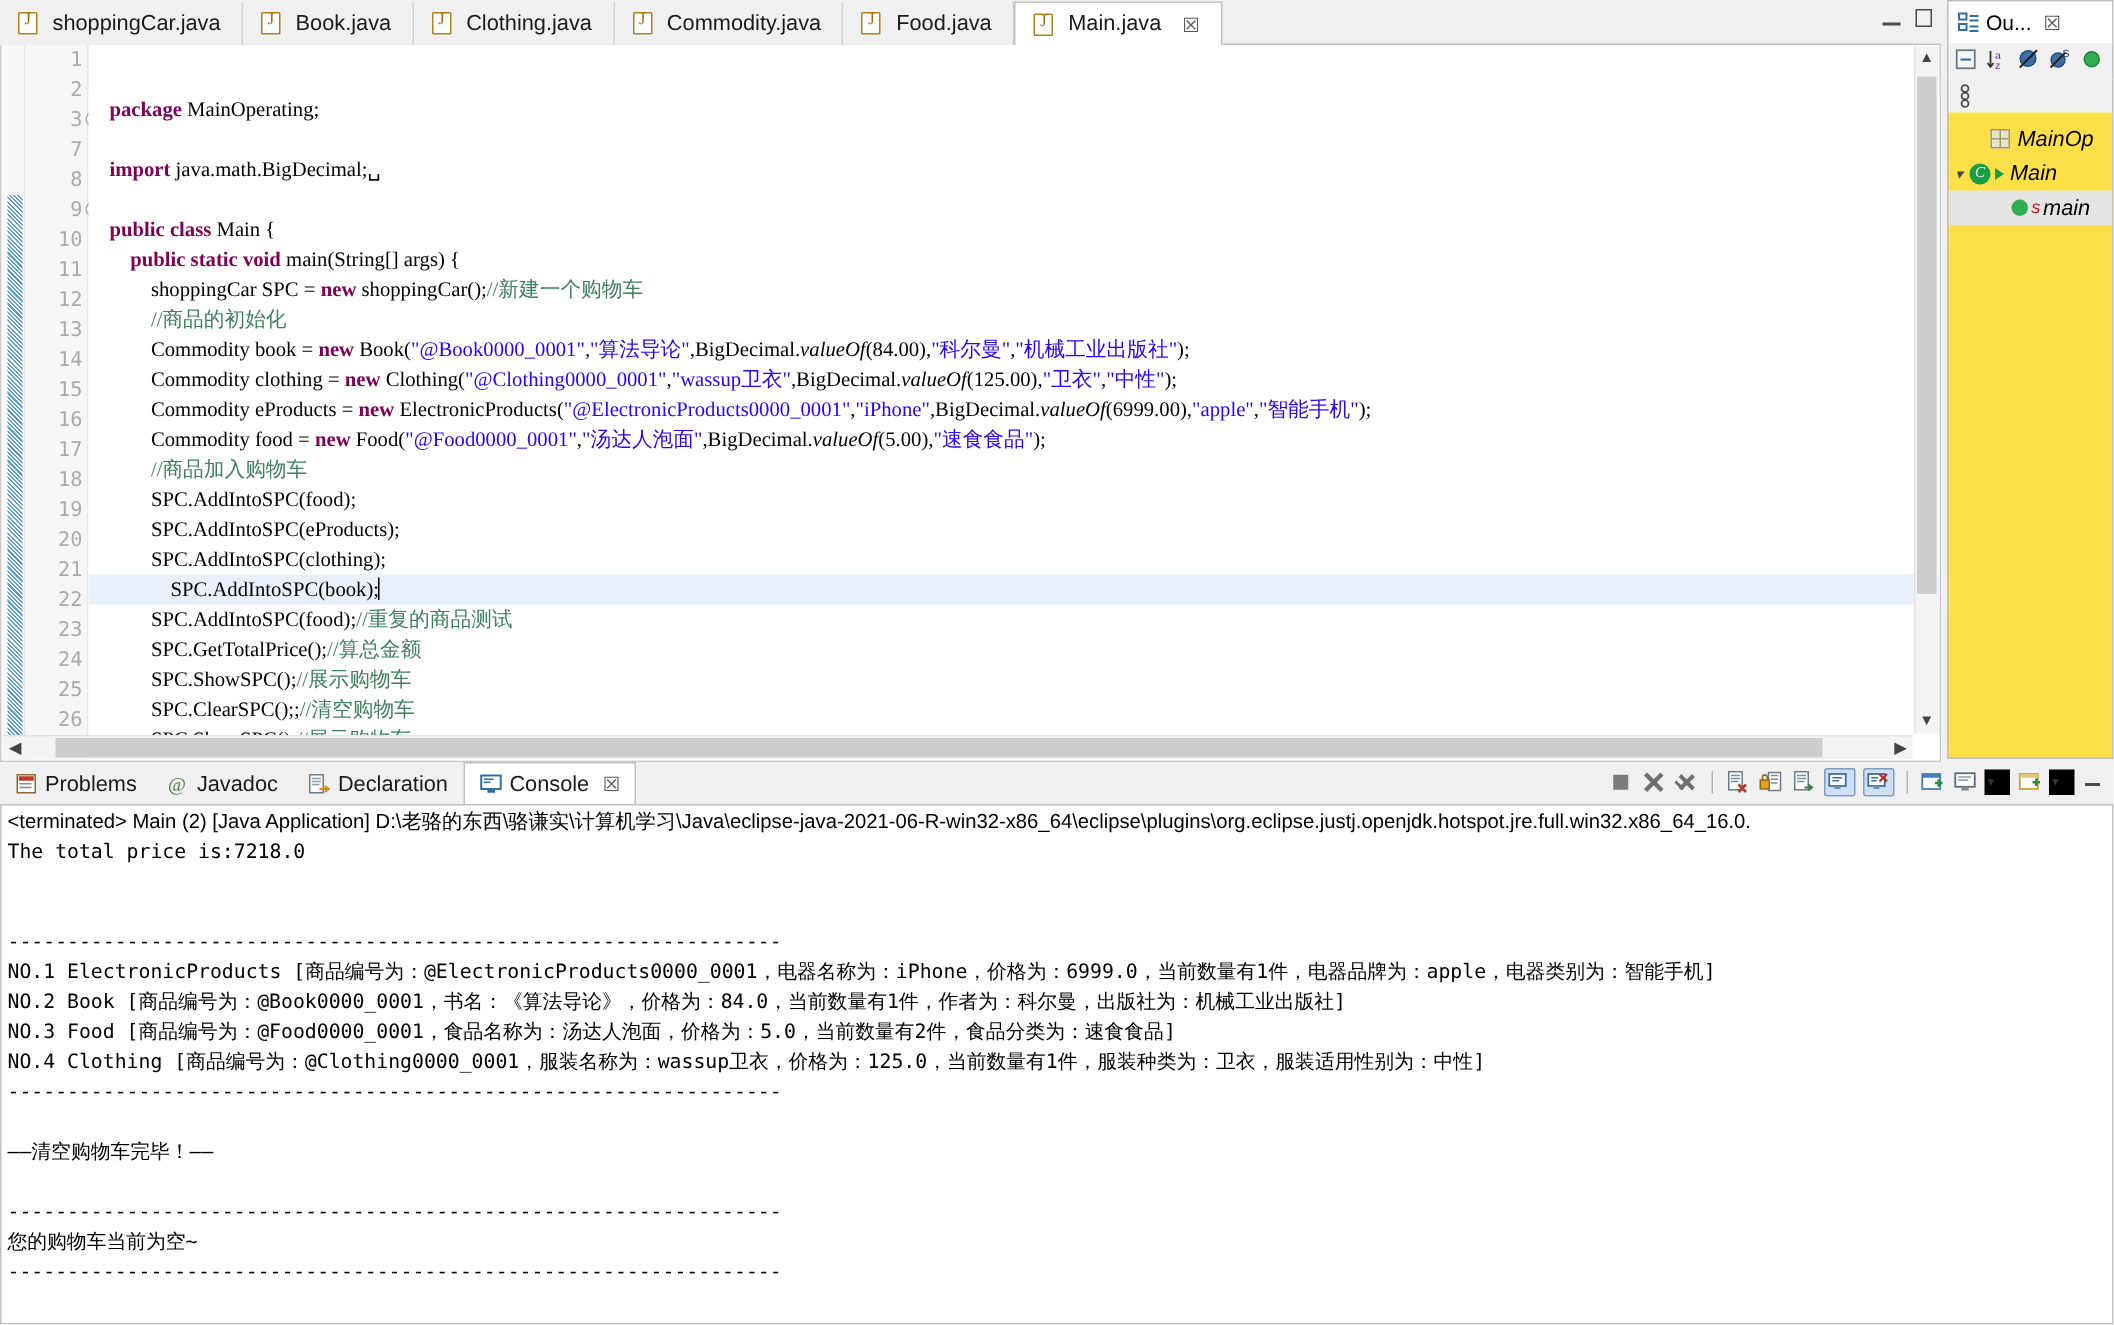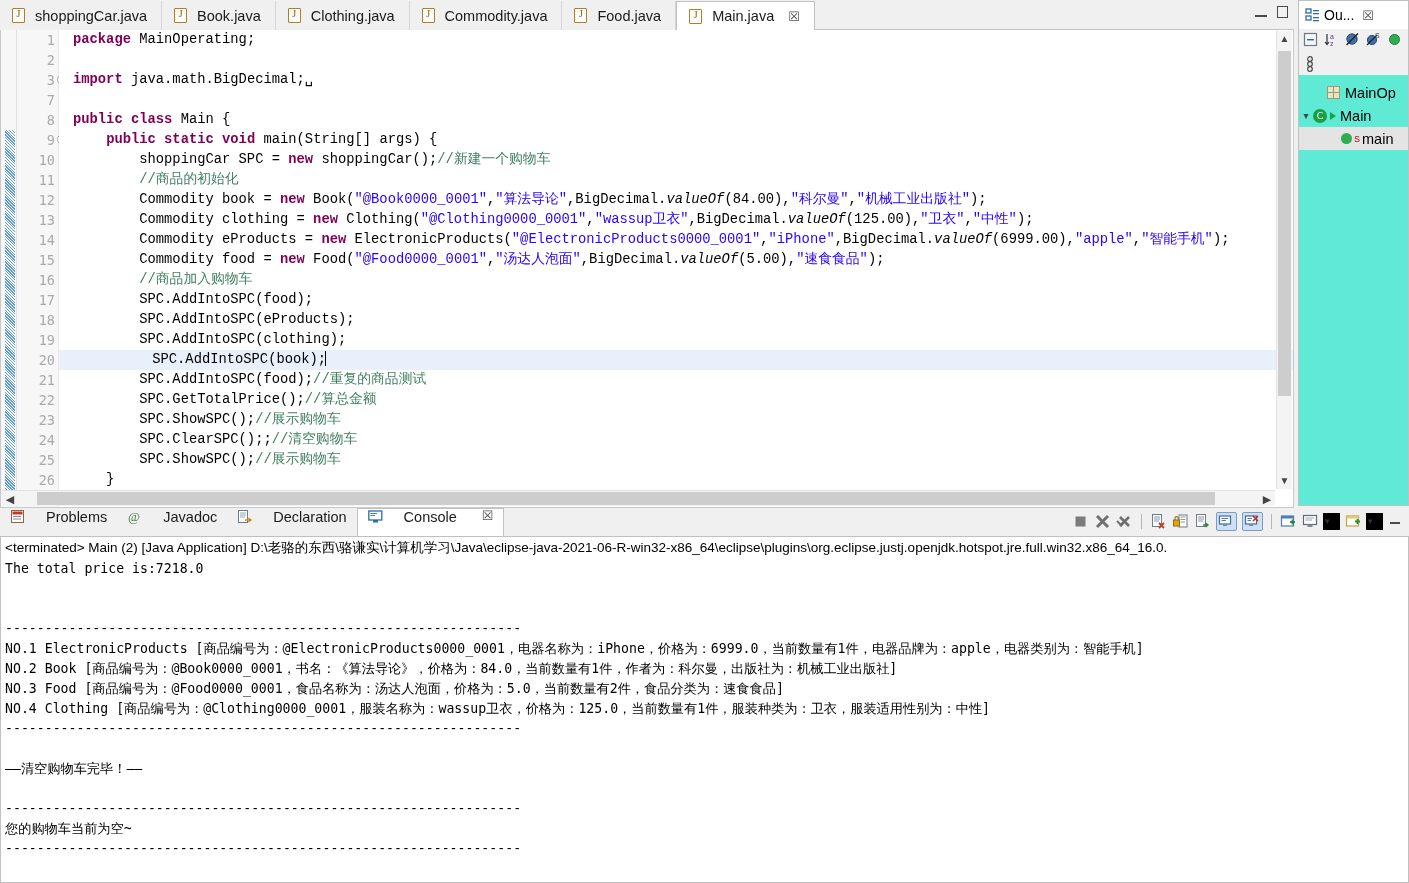--- a/index.html
+++ b/index.html
@@ -88,23 +88,24 @@
   .fold {
     position: absolute; right: -13px; top: 4px;
     width: 11px; height: 11px; border: 1px solid #9aa7b0; border-radius: 50%;
     background: #fff; color: #5a6b77; font-size: 9px; line-height: 9px;
     text-align: center;
   }
   .fold.plus:after { content: "+"; }
   .fold.minus:after { content: "\2212"; position: relative; top: -1px; }
   #codelines {
     flex: 1; position: relative;
-    font-family: Liberation Mono, monospace; font-size: 13.8px;
+    font-family: Liberation Serif, serif; font-size: 13.8px;
     padding-left: 14px; overflow: hidden; white-space: nowrap;
     background: #ffffff;
+    margin-top: 33px;
   }
   .cline { height: 20px; line-height: 20px; white-space: pre; }
   .cline.hl { background: #e8f1fb; margin-left: -14px; padding-left: 27px; }
   .kw  { color: #7f0055; font-weight: bold; }
   .str { color: #2a00ff; }
   .cmt { color: #3f7f5f; }
   .ital { font-style: italic; }
   .caret {
     display:inline-block; width:1px; height:15px; background:#000;
     vertical-align:-3px; margin-left:-1px;
@@ -138,22 +139,22 @@
     display:flex; align-items:center; gap:6px; height:24px;
     padding: 2px 4px; background:#f0f0f0; border-left:1px solid #c0c0c0;
     border-right:1px solid #c0c0c0;
   }
   #outline-toolbar2 {
     height:22px; padding: 0 6px; background:#f0f0f0;
     border-left:1px solid #c0c0c0; border-right:1px solid #c0c0c0;
     display:flex; align-items:center;
   }
   #outline-body {
-    background:#5eead4; border:1px solid #c0c0c0; border-top:none;
-    height: 431px; padding-top: 6px; overflow:hidden;
+    background:#fde047; border:1px solid #c0c0c0; border-top:none;
+    height: 431px; padding-top: 6px; overflow:hidden;font-style:italic;
   }
   .ol-row { display:flex; align-items:center; height:23px; font-size:14.5px; white-space:nowrap; }
   .ol-row.sel { background:#e4e4e4; }
   .ol-arrow { width:14px; text-align:center; font-size:10px; color:#444; }
   .ol-ind { display:inline-block; }
   .pkgicon { width:13px; height:13px; border:1px solid #a09a70; background:#e8e4c8;
              position:relative; margin-right:5px; flex:0 0 auto; }
   .pkgicon:before { content:""; position:absolute; left:5px; top:0; bottom:0; width:1px; background:#a09a70; }
   .pkgicon:after { content:""; position:absolute; top:5px; left:0; right:0; height:1px; background:#a09a70; }
   .clsicon { width:14px; height:14px; border-radius:50%; background:#1a9e46;
@@ -169,21 +170,21 @@
   
   #bottom {
     position: absolute; left: 0; top: 508px; width: 1409px; height: 375px;
     background: #f0f0f0;
   }
   #bottom-tabs {
     position:relative; display:flex; align-items:flex-end; height:28px;
     background:#f0f0f0;
   }
   .btab {
-    display:flex; gap:21px; height:27px;
+    display:flex; align-items:center; gap:5px; height:27px;
     padding: 0 10px; font-size:14.5px; color:#1a1a1a; white-space:nowrap;
     cursor:default;
   }
   .btab.active { background:#ffffff; border:1px solid #c0c0c0; border-bottom:none; height:28px; }
   #bottom-toolbar {
     position:absolute; right:4px; top:4px; display:flex; align-items:center; gap:5px;
   }
   .tb { width:17px; height:17px; position:relative; }
   .tb.sep { width:1px; height:15px; background:#b5b5b5; margin:0 3px; }
   .tb.boxed { border:1px solid #7a9cc6; background:#cfe0f5; border-radius:2px; width:21px; height:19px;}

